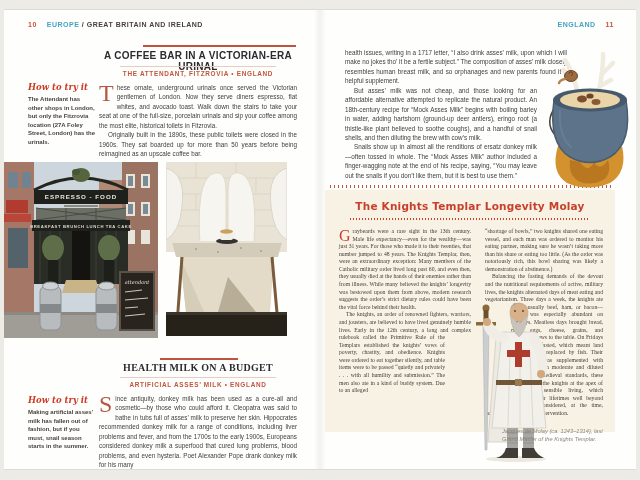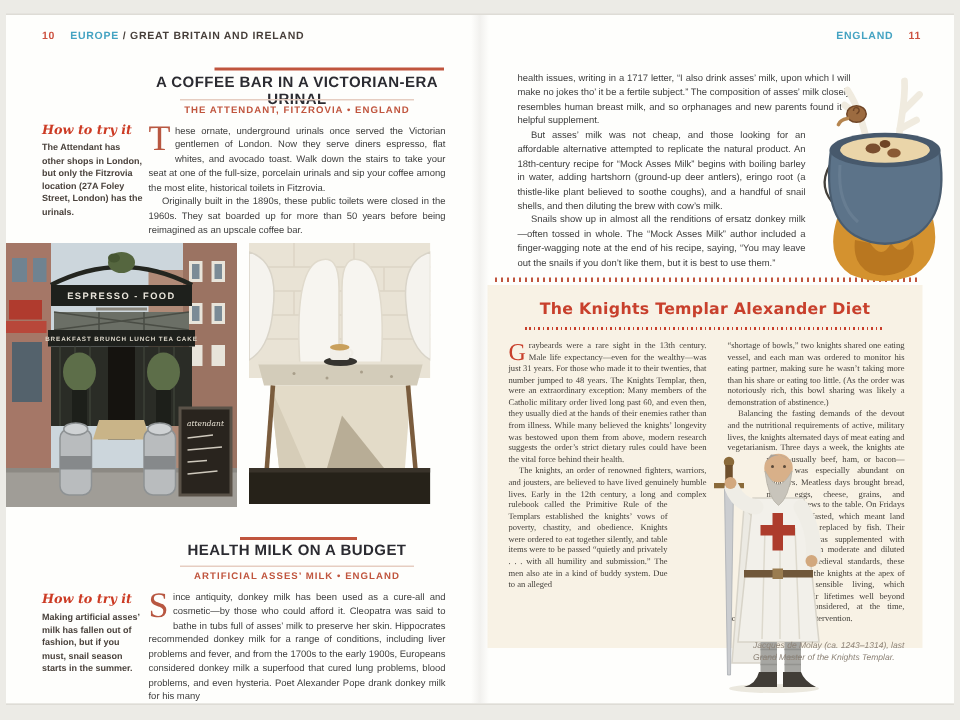--- a/index.html
+++ b/index.html
@@ -187,21 +187,21 @@
       <path d="M14 95 L38 150 L20 150 Z" fill="#d6cdb8"></path>
       <path d="M62 115 L90 150 L52 150 Z" fill="#b8ad96"></path>
       <path d="M16 95 L11 162" stroke="#7a5c3d" stroke-width="3"></path>
       <path d="M106 95 L112 162" stroke="#7a5c3d" stroke-width="3"></path>
       <rect x="0" y="150" width="121" height="24" fill="#262219"></rect>
       <rect x="0" y="150" width="121" height="3" fill="#39332a"></rect>
     </svg>
   </div>
 
   <div class="redrule" style="left:160px;top:358px;width:78px;"></div>
-  <div class="art-title" style="left:98px;top:362px;">HEALTH MILK ON A BUDGET</div>
+  <div class="art-title" style="left:98px;top:362px;font-family:Liberation Serif, serif;">HEALTH MILK ON A BUDGET</div>
   <div class="palerule" style="left:120px;top:377px;width:156px;"></div>
   <div class="art-sub" style="left:98px;top:381px;">ARTIFICIAL ASSES’ MILK • ENGLAND</div>
 
   <div class="sidebar" style="top:395px;">
     <div class="htti">How to try it</div>
     <p>Making artificial asses’ milk has fallen out of fashion, but if you must, snail season starts in the summer.</p>
   </div>
 
   <div class="bodycol" style="left:99px;top:394px;width:198px;">
     <p>
@@ -244,21 +244,21 @@
         <path d="M31 26 q3 -2 1 -4 q-3 -1 -3 2" fill="none" stroke="#6f4526" stroke-width="1"></path>
         <path d="M25 29 q-5 1 -6 4" stroke="#b5854f" stroke-width="2.5" fill="none" stroke-linecap="round"></path>
       </g>
       <path d="M20 60 Q18 86 32 98" fill="none" stroke="#6c8296" stroke-width="2" opacity=".7"></path>
     </svg>
   </div>
 
   <div class="dotline" style="left:330px;top:185px;width:282px;"></div>
 
   <div class="feature-box">
-    <div class="fb-title">The Knights Templar Alexander Diet</div>
+    <div class="fb-title">The Knights Templar Longevity Molay</div>
     <div class="fb-underline"></div>
     <div class="fb-col fb-col1">
       <p>
         <span class="dropcap sm">G</span><span>raybeards were a rare sight in the 13th century. Male life expectancy—even for the wealthy—was just 31 years. For those who made it to their twenties, that number jumped to 48 years. The Knights Templar, then, were an extraordinary exception: Many members of the Catholic military order lived long past 60, and even then, they usually died at the hands of their enemies rather than from illness. While many believed the knights’ longevity was bestowed upon them from above, modern research suggests the order’s strict dietary rules could have been the vital force behind their health.</span>
       </p>
       <p class="ind">
         <span>The knights, an order of renowned fighters, warriors, and jousters, are believed to have lived genuinely humble lives. Early in the 12th century, a long and complex</span>
         <span class="sp-col1"></span>
         <span>rulebook called the Primitive Rule of the Templars established the knights’ vows of poverty, chastity, and obedience. Knights were ordered to eat together silently, and table items were to be passed “quietly and privately . . . with all humility and submission.” The men also ate in a kind of buddy system. Due to an alleged</span>
       </p>

